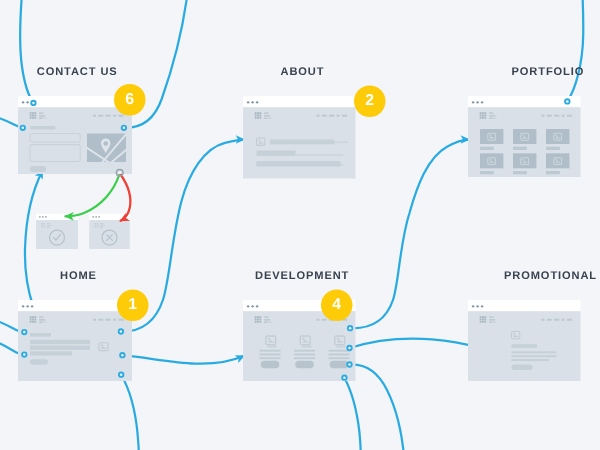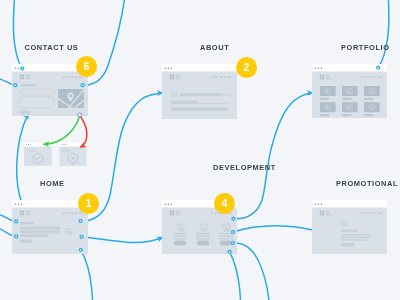--- a/index.html
+++ b/index.html
@@ -359,22 +359,22 @@
       <circle cx="233" cy="232" r="2.1" fill="#29abe2"></circle>
       <circle cx="233" cy="232" r="0.85" fill="#eef4f8"></circle>
       <circle cx="233" cy="243" r="2.1" fill="#29abe2"></circle>
       <circle cx="233" cy="243" r="0.85" fill="#eef4f8"></circle>
       <circle cx="229.6" cy="251.8" r="2.1" fill="#29abe2"></circle>
       <circle cx="229.6" cy="251.8" r="0.85" fill="#eef4f8"></circle>
     </svg>
   <div id="labels">
       <div class="title" style="left: 24.5px; top: 44px;">CONTACT US</div>
       <div class="badge" style="left: 76px; top: 56px;">6</div>
-      <div class="title" style="left: 200px; top: 44px;">ABOUT</div>
+      <div class="title" style="left: 187px; top: 44px;">ABOUT</div>
       <div class="badge" style="left: 236px; top: 57px;">2</div>
       <div class="title" style="left: 341px; top: 44px;">PORTFOLIO</div>
       <div class="title" style="left: 40px; top: 180px;">HOME</div>
       <div class="badge" style="left: 78px; top: 193px;">1</div>
-      <div class="title" style="left: 170px; top: 164px; margin-left: 43px;">DEVELOPMENT</div>
+      <div class="title" style="left: 170px; top: 180px;">DEVELOPMENT</div>
       <div class="badge" style="left: 214px; top: 193px;">4</div>
       <div class="title" style="left: 336px; top: 180px;">PROMOTIONAL</div>
     </div>
 </div>
 
 </body></html>

